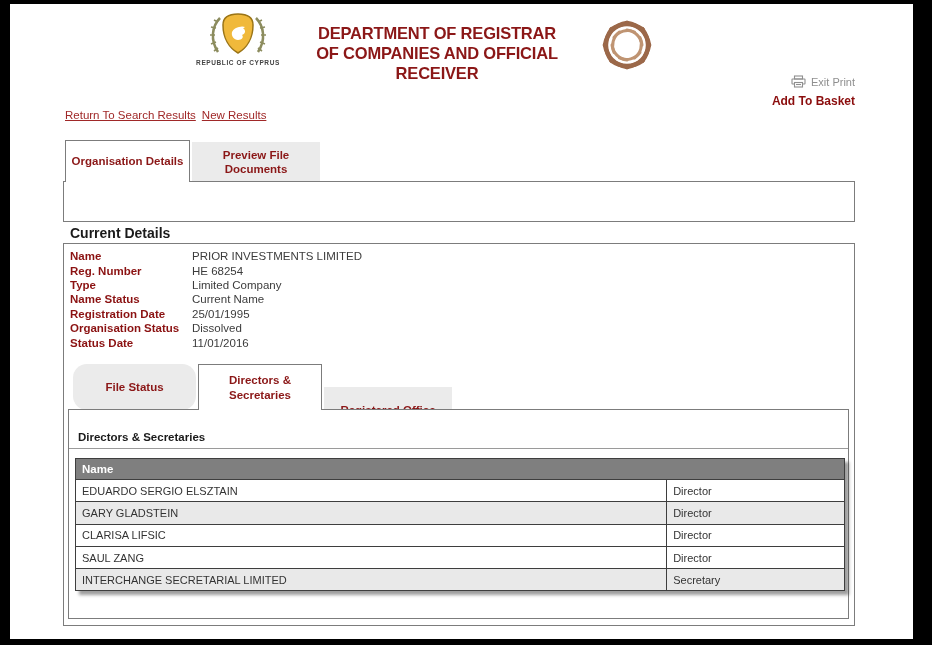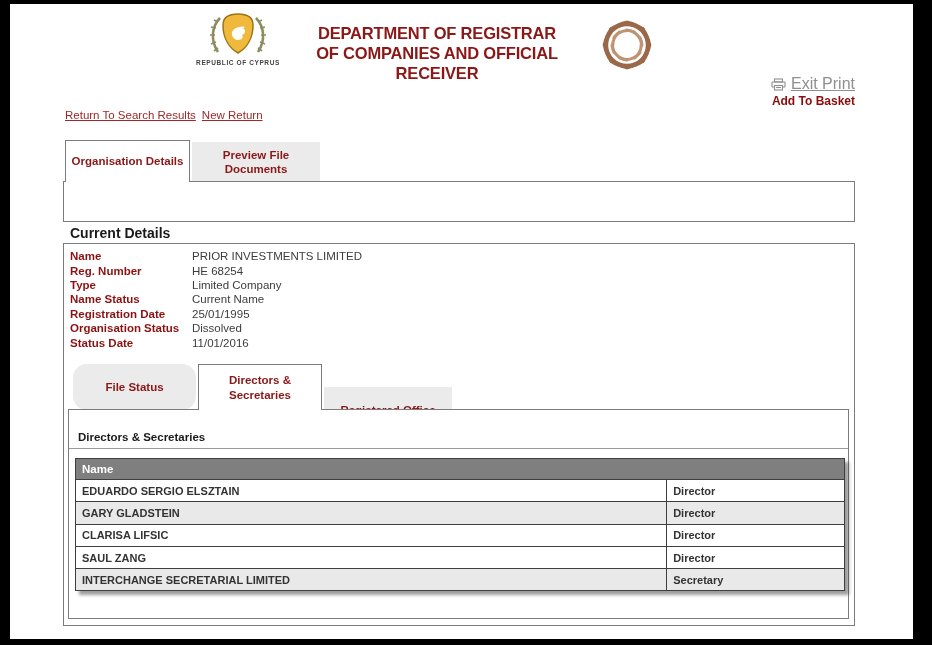--- a/index.html
+++ b/index.html
@@ -9,21 +9,21 @@
   .page { position:absolute; left:10px; top:4px; width:903px; height:635px; background:#ffffff; }
 
   
   .coat { position:absolute; left:186px; top:8px; width:84px; text-align:center; }
   .coat-caption { font-size:6.5px; font-weight:bold; color:#444; letter-spacing:0.6px; margin-top:1px; white-space:nowrap; }
   .title { position:absolute; left:272px; top:19px; width:310px; text-align:center;
            color:#8b1717; font-weight:bold; font-size:16.5px; line-height:1.22; letter-spacing:-0.2px; }
   .swirl { position:absolute; left:588px; top:12px; }
 
   .exit-print { position:absolute; top:71px; right:58px; display:flex; align-items:center; gap:5px;
-                color:#8f8f8f; font-size:16px; text-decoration:underline; cursor:pointer; }
+                color:#8f8f8f; font-size:11px; cursor:pointer; }
   .add-basket { position:absolute; top:90px; right:58px; color:#8b0d0d; font-weight:bold; font-size:12px; cursor:pointer; }
 
   .nav-links { position:absolute; left:55px; top:105px; font-size:11.5px; display:flex; gap:6px; }
   .nav-links a { color:#a02828; text-decoration:underline; cursor:pointer; }
 
   
   .tab { position:absolute; top:136px; height:42px; display:flex; align-items:center; justify-content:center;
          text-align:center; font-size:11.5px; font-weight:bold; color:#8b1717; cursor:pointer; line-height:1.25; }
   .tab.active { background:#ffffff; border:1px solid #7c7c7c; border-bottom:none; z-index:3; }
   .tab.inactive { background:#ebebeb; top:138px; height:40px; }
@@ -58,21 +58,21 @@
              border:1px solid #7c7c7c; background:#fff; z-index:3; }
   .dir-heading { position:absolute; left:0; top:0; width:100%; height:39px;
                  border-bottom:1px solid #9a9a9a; display:flex; align-items:flex-end;
                  padding:0 0 5px 9px; font-size:11.5px; font-weight:bold; color:#1a1a1a; }
 
   .dir-table { position:absolute; left:65px; top:454px; width:770px; z-index:5;
                border-collapse:collapse; font-size:11px; color:#333;
                box-shadow:4px 4px 3px rgba(40,40,40,0.45); background:#fff; }
   .dir-table th { background:#7f7f7f; color:#ffffff; font-weight:bold; text-align:left;
                   height:21px; padding:0 0 0 6px; font-size:11.5px; border:1px solid #3e3e3e; }
-  .dir-table td { height:22.3px; padding:0 16px 0 6px; border:1px solid #3e3e3e;font-weight:bold; }
+  .dir-table td { height:22.3px; padding:0 16px 0 6px; border:1px solid #3e3e3e; }
   .dir-table .col-name { width:592px; }
   .dir-table .col-role { width:178px; }
   .dir-table tr.alt td { background:#e9e9e9; }
 
   svg { display:block; }
 </style>
 </head>
 <body>
 
 <div class="screen">
@@ -133,21 +133,21 @@
           <line x1="5" y1="9.5" x2="10" y2="9.5"></line>
         </svg>
       </span>
       <span>Exit Print</span>
     </div>
 
     <div class="add-basket">Add To Basket</div>
 
     <div class="nav-links">
       <a>Return To Search Results</a>
-      <a>New Return</a>
+      <a>New Results</a>
     </div>
 
     <div class="tab active" id="tab-org">Organisation Details</div>
     <div class="tab inactive" id="tab-preview">Preview File Documents</div>
 
     <div class="outer-box"></div>
 
     <div class="cd-band">Current Details</div>
 
     <div class="details">

